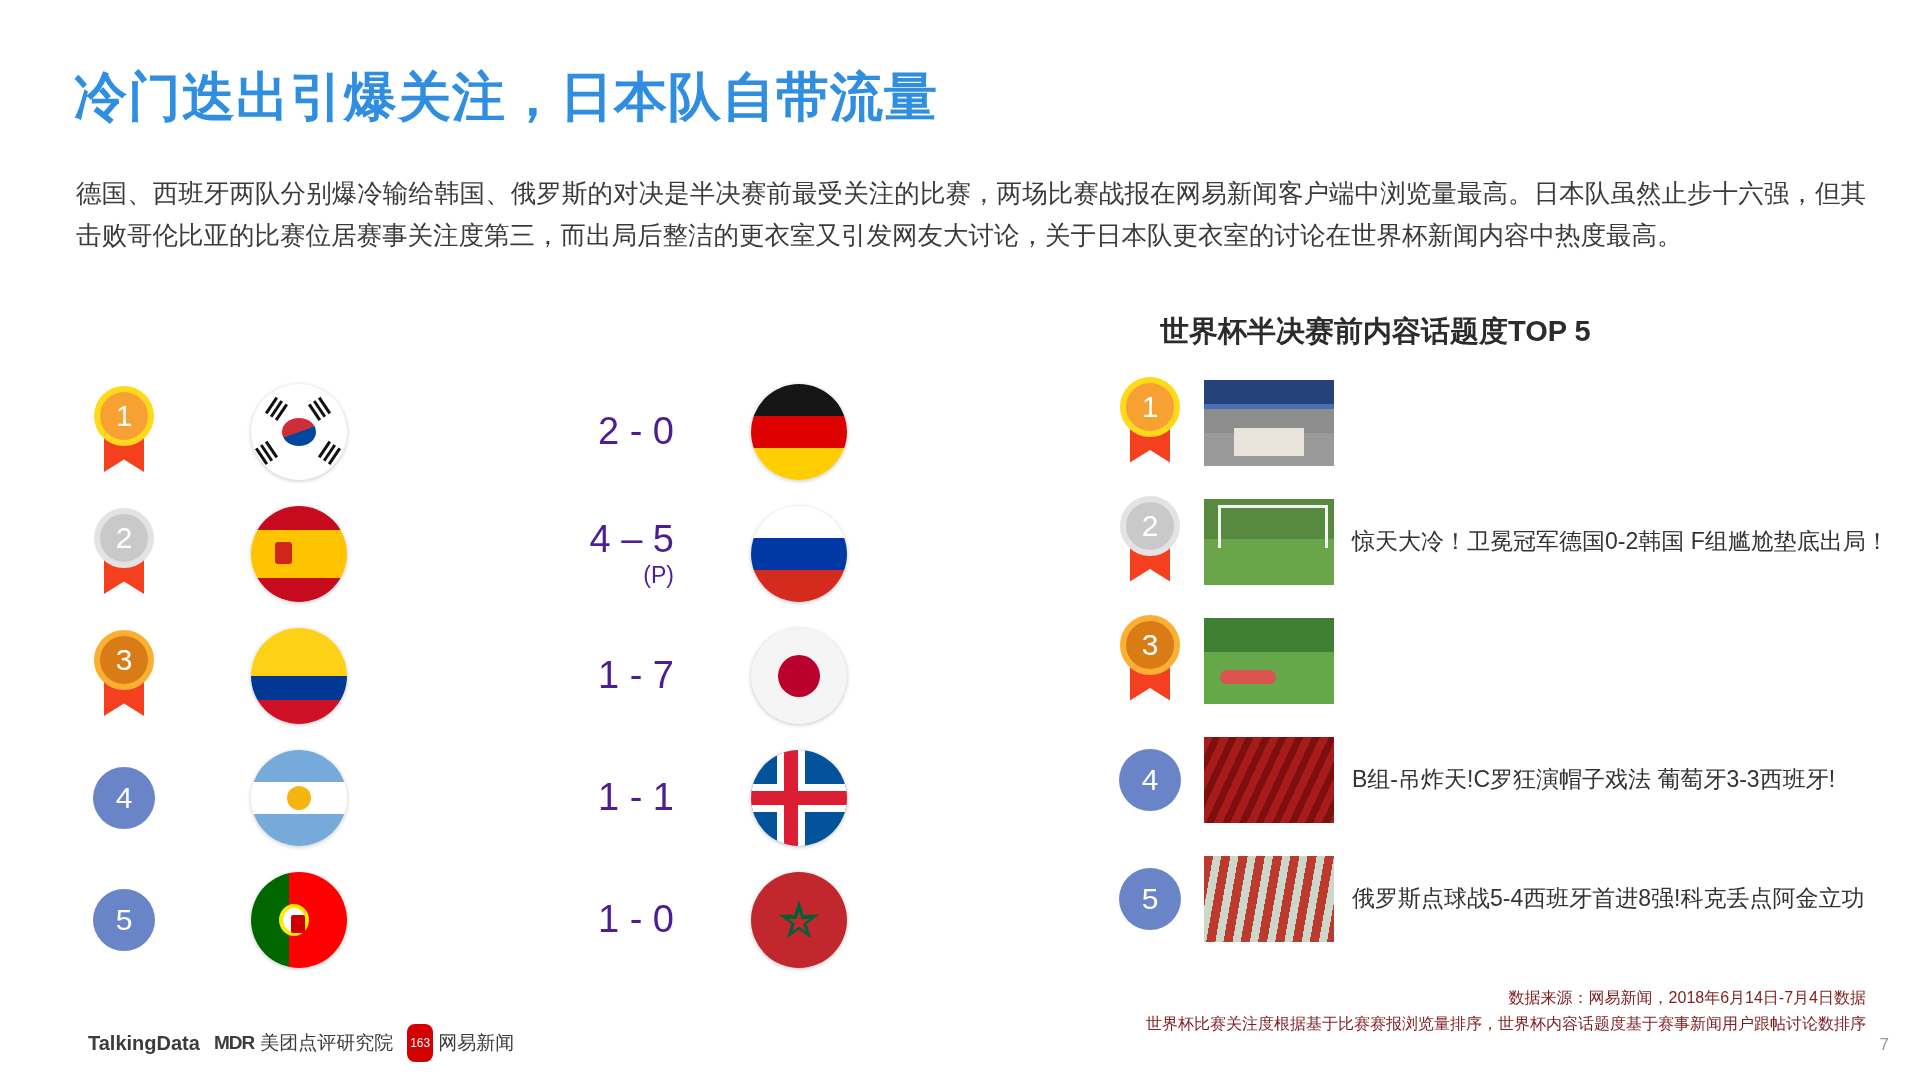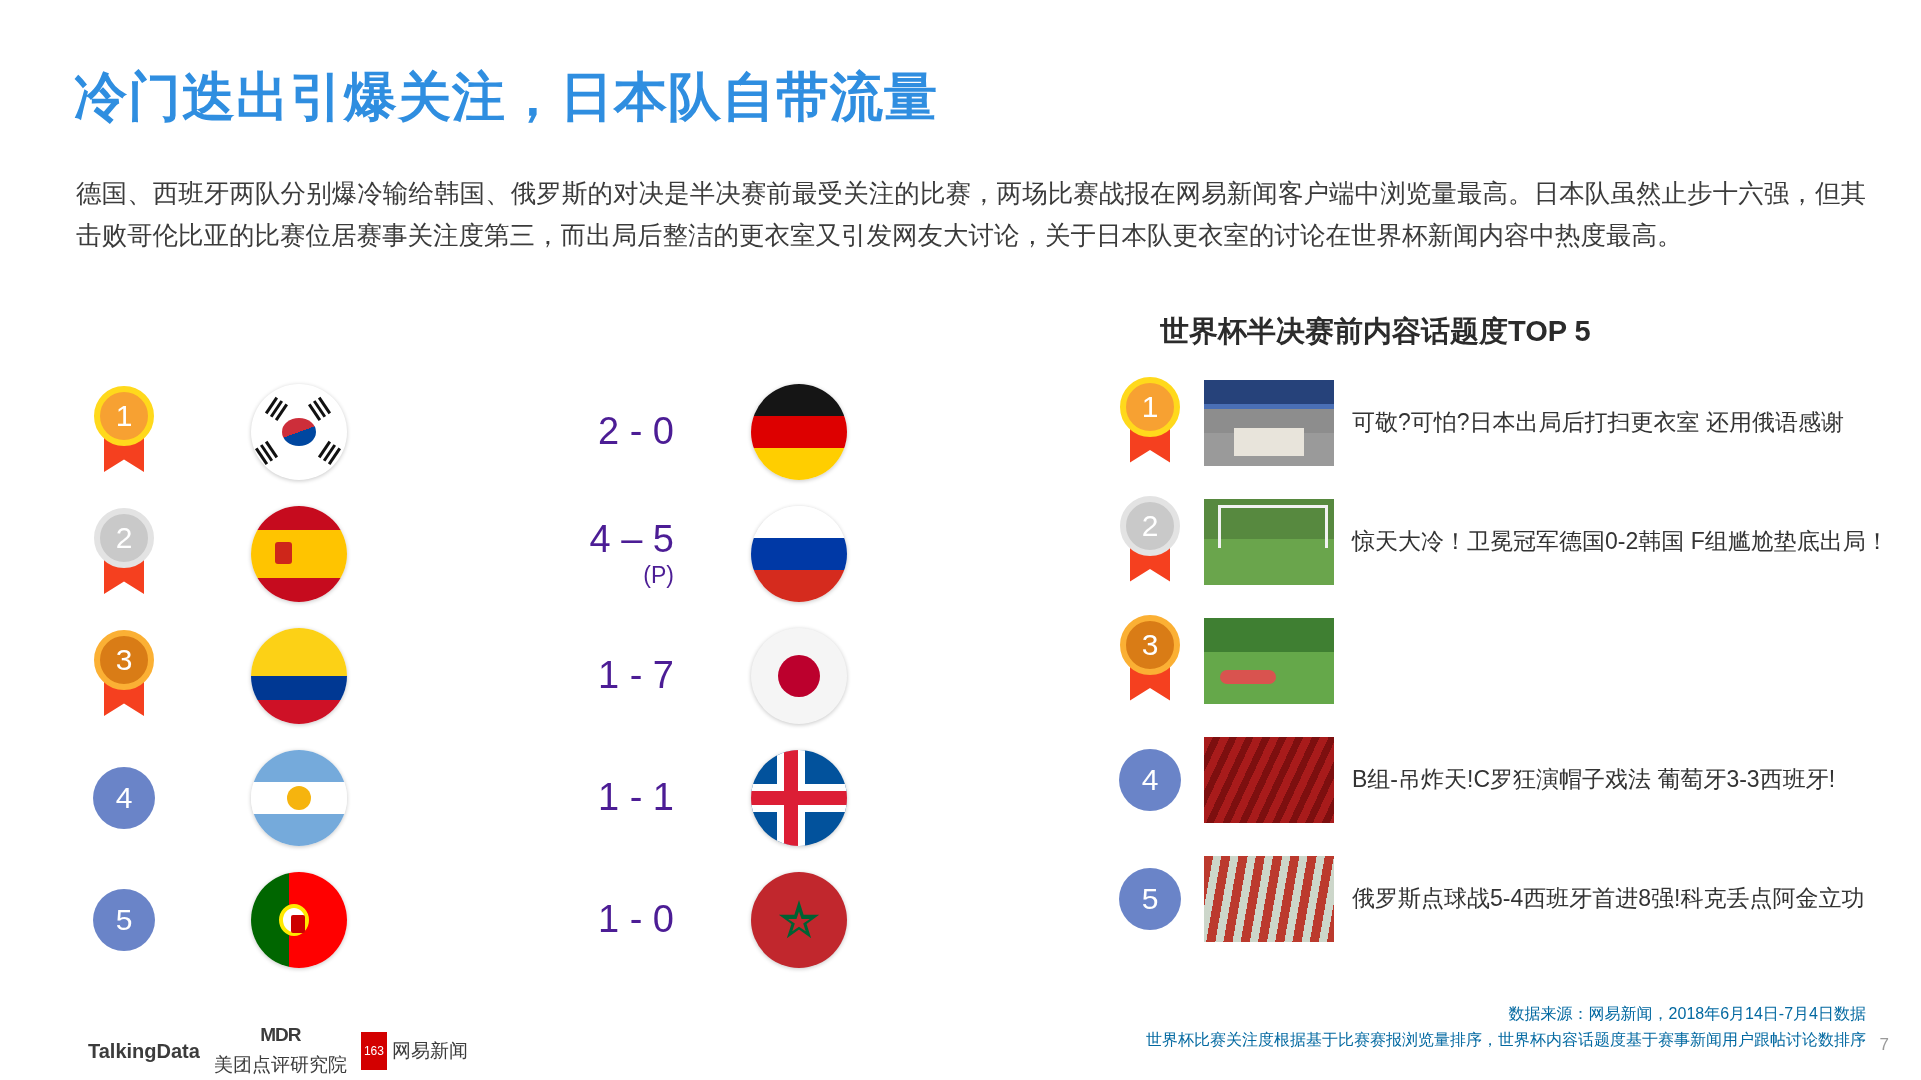--- a/index.html
+++ b/index.html
@@ -146,36 +146,36 @@
     background: repeating-linear-gradient(100deg,#cf2b2b 0 9px,#e3e3e3 9px 17px); opacity:.85; }
 
   .news-title {
     margin-left: 18px; font-size: 23px; line-height: 33px; color:#333;
     flex: 1 1 auto;
   }
 
   
   .source {
     position:absolute; right: 55px; top: 985px; text-align: right;
-    font-size: 16px; line-height: 26px; color:#0369a1;margin-top:16px;
+    font-size: 16px; line-height: 26px; color:#7f1d1d;
   }
   .pageno {
     position:absolute; right: 32px; top: 1035px;
     font-size: 17px; color:#9a9a9a;
   }
   .logos {
     position:absolute; left: 88px; top: 1024px;
     display:flex; align-items:center; gap: 14px;
   }
   .logo-td { font-size: 20px; font-weight: bold; color:#f5a623; white-space:nowrap;}
   .logo-td span { color:#3c3c3c; }
-  .logo-mdr { font-size: 19px; color:#3c3c3c; white-space:nowrap; display:flex; align-items:center; gap:6px;flex-direction:column;}
+  .logo-mdr { font-size: 19px; color:#3c3c3c; white-space:nowrap; display:flex; align-items:center; gap:6px;}
   .logo-mdr .m { font-weight:bold; letter-spacing:-1px; }
   .logo-163 { font-size: 19px; color:#3c3c3c; white-space:nowrap; display:flex; align-items:center; gap:5px;}
-  .logo-163 .sq { background:#d30000; color:#fff; font-size:12px; padding:12px 3px; border-radius:0;}
+  .logo-163 .sq { background:#d30000; color:#fff; font-size:12px; padding:12px 3px; border-radius:8px;}
 </style>
 </head>
 <body>
 
 <div class="slide">
 
   <div class="title">冷门迭出引爆关注，日本队自带流量</div>
   <div class="intro">德国、西班牙两队分别爆冷输给韩国、俄罗斯的对决是半决赛前最受关注的比赛，两场比赛战报在网易新闻客户端中浏览量最高。日本队虽然止步十六强，但其击败哥伦比亚的比赛位居赛事关注度第三，而出局后整洁的更衣室又引发网友大讨论，关于日本队更衣室的讨论在世界杯新闻内容中热度最高。</div>
 
   <div class="sec-head right">世界杯半决赛前内容话题度TOP 5</div>
@@ -293,21 +293,20 @@
   <div class="col-right">
 
     <div class="row-r">
       <div class="rank">
         <div class="medal">
           <div class="disc gold">1</div>
           <div class="ribbon"></div>
         </div>
       </div>
       <div class="thumb t1"></div>
-      <div class="news-title">可敬?可怕?日本出局后打扫更衣室 还用俄语感谢</div>
     </div>
 
     <div class="row-r">
       <div class="rank">
         <div class="medal">
           <div class="disc silver">2</div>
           <div class="ribbon"></div>
         </div>
       </div>
       <div class="thumb t2"></div>

